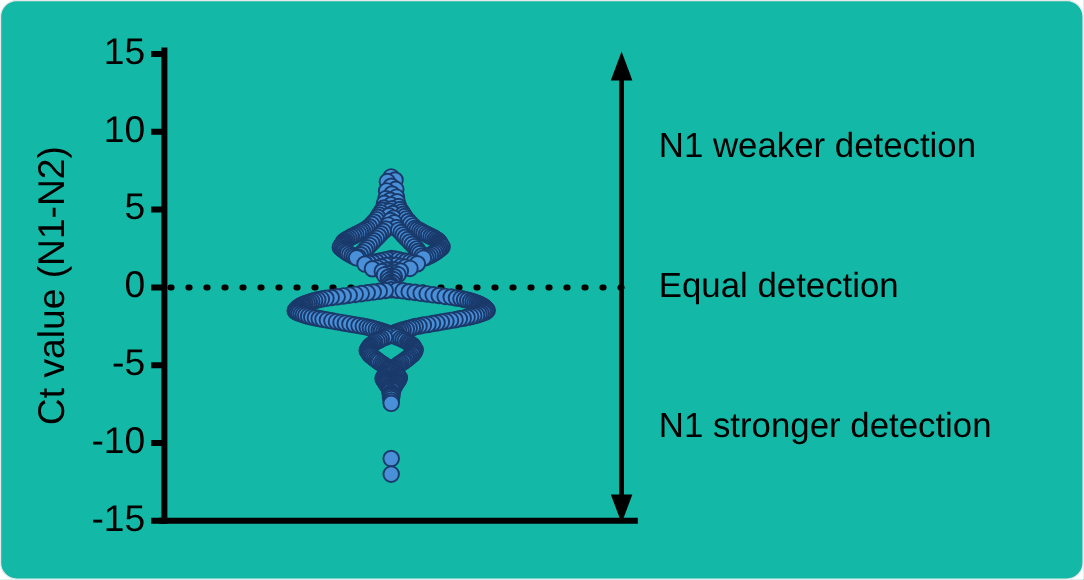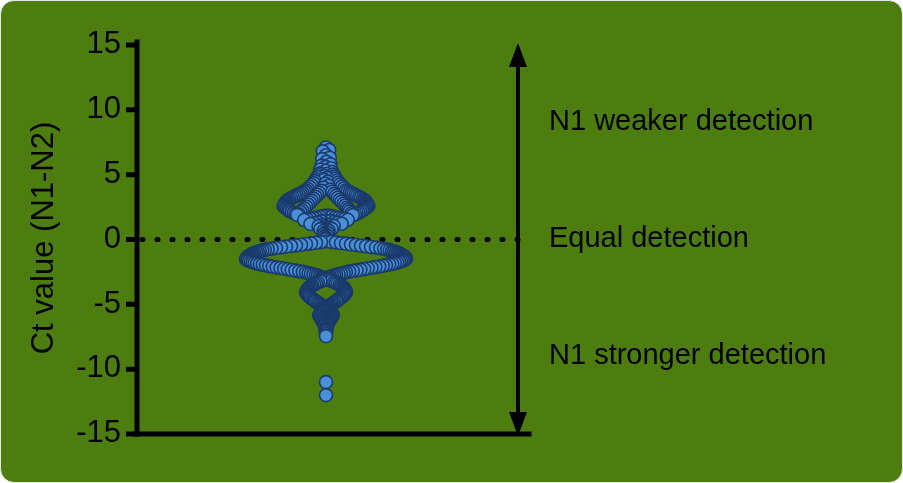--- a/index.html
+++ b/index.html
@@ -7,21 +7,21 @@
     padding: 0;
     background: #ffffff;
   }
   body {
     font-family: "Liberation Sans", sans-serif;
   }
   #figure {
     position: relative;
     width: 903px;
     height: 483px;
-    background: #4d7c0f;
+    background: #14b8a6;
     border: 1px solid #e8e8e8;
     border-radius: 14px;
     box-sizing: border-box;
     overflow: hidden;
   }
   #plot-svg {
     position: absolute;
     left: 0;
     top: 0;
     width: 903px;

